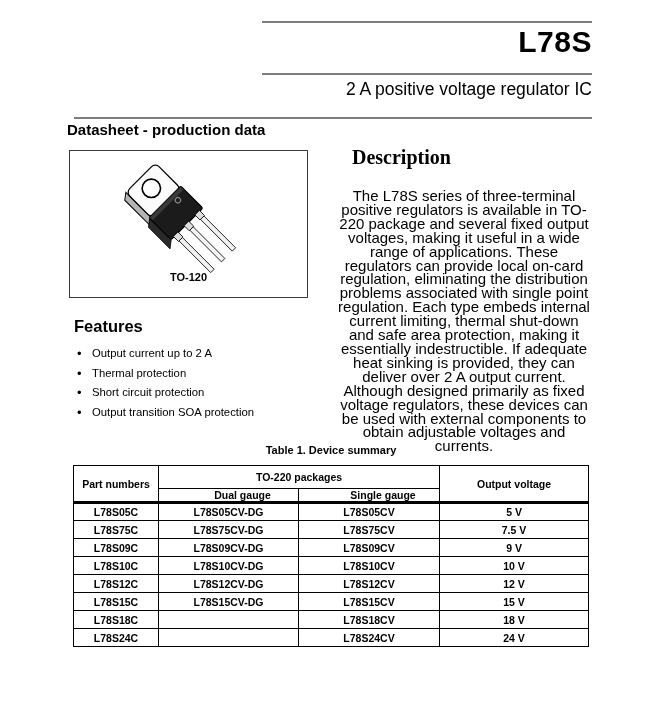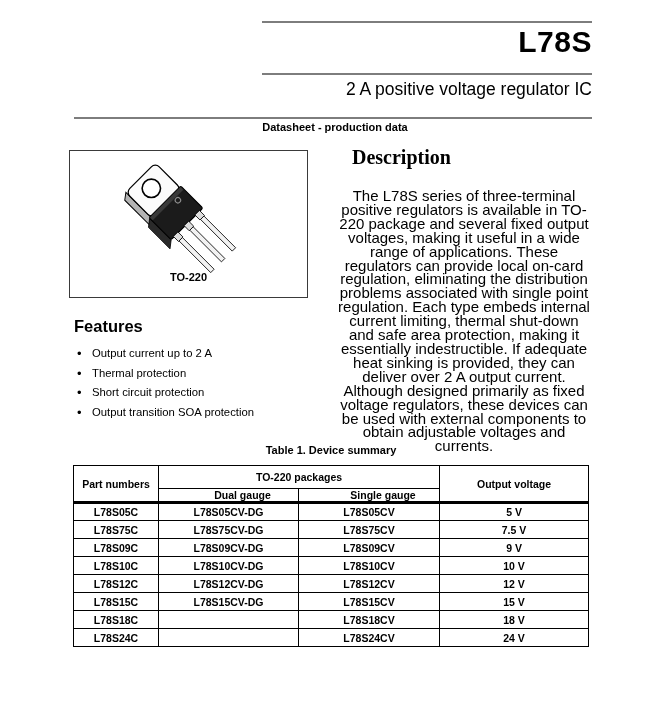--- a/index.html
+++ b/index.html
@@ -20,22 +20,22 @@
 
   .doc-title {
     position:absolute; left:262px; top:25px; width:330px;
     text-align:right; font-size:30px; font-weight:bold; letter-spacing:0.5px;
   }
   .doc-subtitle {
     position:absolute; left:200px; top:79px; width:392px;
     text-align:right; font-size:17.5px;
   }
   .doc-type {
-    position:absolute; left:76px; top:121px; width:518px;
-    text-align:center; font-size:11px; font-weight:bold;
+    position:absolute; left:67px; top:121px; width:518px;
+    text-align:left; font-size:15px; font-weight:bold;
   }
 
   .pkg-box {
     position:absolute; left:69px; top:150px; width:239px; height:148px;
     border:1px solid #3a3a3a;
   }
   .pkg-art { position:absolute; left:0px; top:4px; }
   .pkg-label {
     position:absolute; left:0; bottom:14px; width:100%;
     text-align:center; font-size:11px; font-weight:bold;
@@ -118,21 +118,21 @@
 
         <rect x="-23" y="29" width="8" height="9" fill="#dedede" stroke="#000" stroke-width="1"></rect>
         <rect x="-4" y="29" width="8" height="9" fill="#dedede" stroke="#000" stroke-width="1"></rect>
         <rect x="15" y="29" width="8" height="9" fill="#dedede" stroke="#000" stroke-width="1"></rect>
 
         <rect x="-22" y="38" width="6" height="56" fill="#f2f2f2" stroke="#000" stroke-width="1"></rect>
         <rect x="-3" y="38" width="6" height="56" fill="#f2f2f2" stroke="#000" stroke-width="1"></rect>
         <rect x="16" y="38" width="6" height="56" fill="#f2f2f2" stroke="#000" stroke-width="1"></rect>
       </g>
     </svg>
-    <div class="pkg-label">TO-220</div>
+    <div class="pkg-label">TO-120</div>
   </div>
 
   <div class="desc-heading">Description</div>
   <div class="desc-body">The L78S series of three-terminal positive regulators is available in TO-220 package and several fixed output voltages, making it useful in a wide range of applications. These regulators can provide local on-card regulation, eliminating the distribution problems associated with single point regulation. Each type embeds internal current limiting, thermal shut-down and safe area protection, making it essentially indestructible. If adequate heat sinking is provided, they can deliver over 2 A output current. Although designed primarily as fixed voltage regulators, these devices can be used with external components to obtain adjustable voltages and currents.</div>
 
   <div class="features-heading">Features</div>
   <ul class="features-list">
     <li>Output current up to 2 A</li>
     <li>Thermal protection</li>
     <li>Short circuit protection</li>

